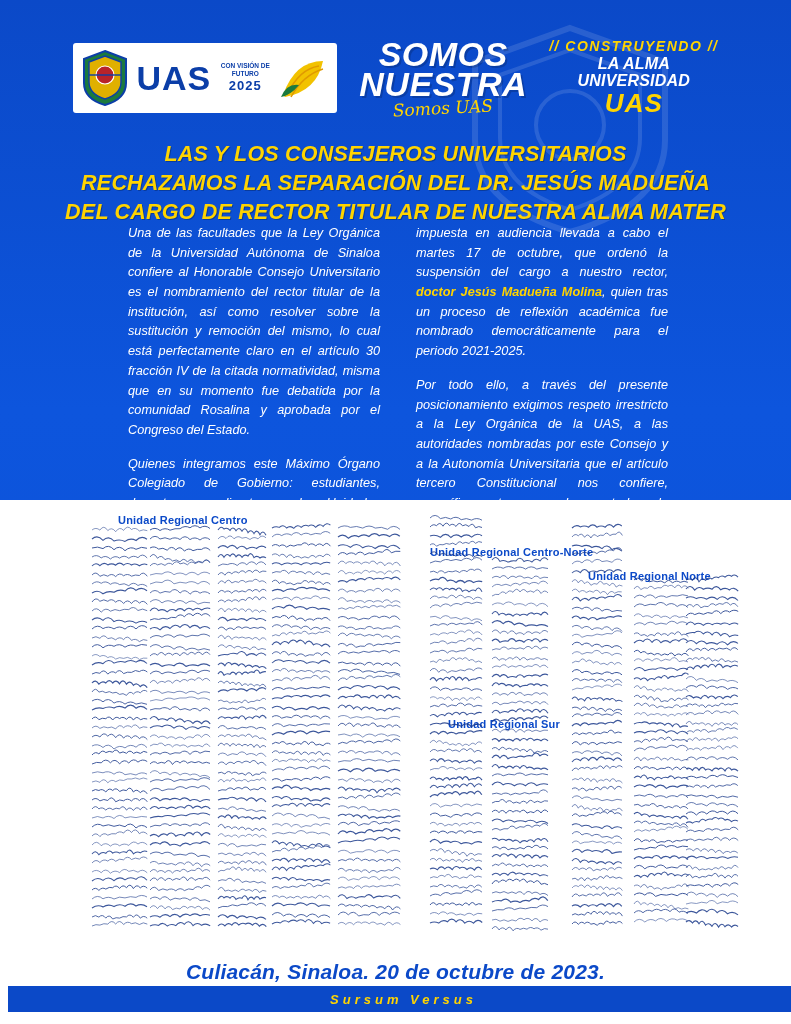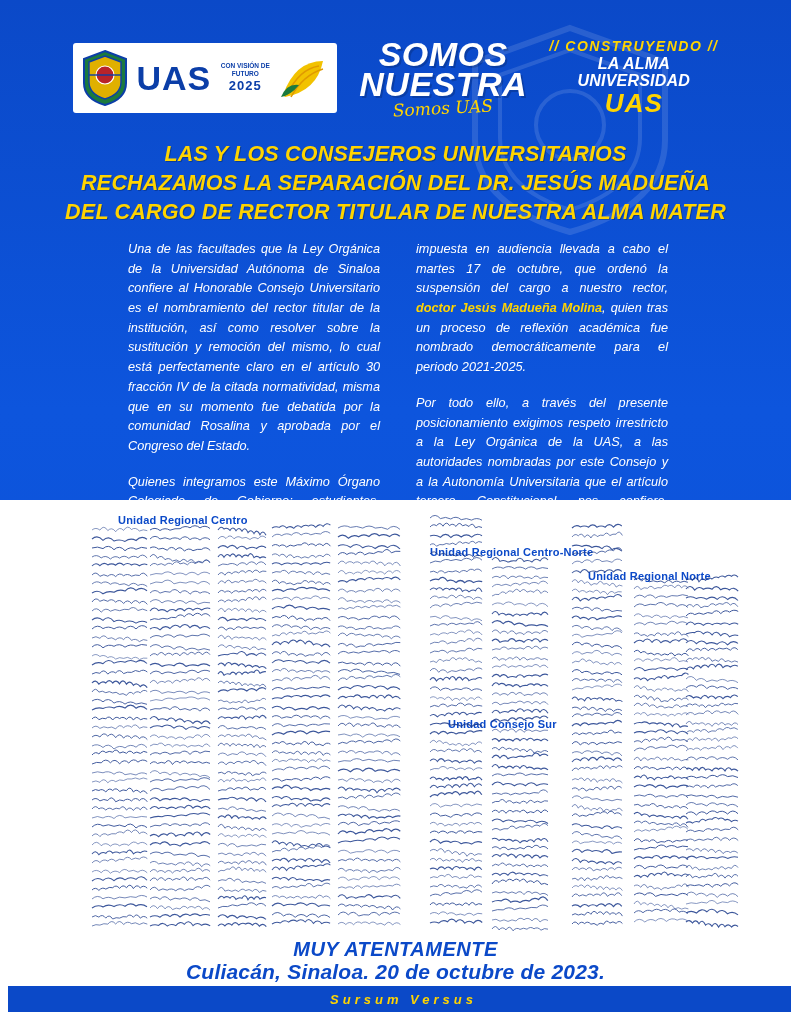--- a/index.html
+++ b/index.html
@@ -144,21 +144,20 @@
     gap: 36px;
   }
   .col { width: 252px; }
   .para {
     color: #ffffff;
     font-size: 12.7px;
     line-height: 1.55;
     text-align: justify;
     margin-bottom: 14px;
     font-style: italic;
-    margin-top: 16px;
   }
   .hl-yellow { color: #ffd400; font-weight: bold; }
   .hl-red { color: #e8342a; font-weight: bold; }
 
   
   .sign-area {
     position: absolute;
     top: 500px; left: 0;
     width: 791px;
     height: 524px;
@@ -266,21 +265,21 @@
         <div class="para"><span>impuesta en audiencia llevada a cabo el martes 17 de octubre, que ordenó la suspensión del cargo a nuestro rector, </span><span class="hl-yellow">doctor Jesús Madueña Molina</span><span>, quien tras un proceso de reflexión académica fue nombrado democráticamente para el periodo 2021-2025.</span></div>
         <div class="para"><span>Por todo ello, a través del presente posicionamiento exigimos respeto irrestricto a la Ley Orgánica de la UAS, a las autoridades nombradas por este Consejo y a la Autonomía Universitaria que el artículo tercero Constitucional nos confiere, específicamente en el apartado de autogobierno.</span></div>
       </div>
   </div>
 
   <div class="sign-area">
     <div id="sign-labels">
         <div class="sheet-label" style="left: 118px; top: 14px;">Unidad Regional Centro</div>
         <div class="sheet-label" style="left: 430px; top: 46px;">Unidad Regional Centro-Norte</div>
         <div class="sheet-label" style="left: 588px; top: 70px;">Unidad Regional Norte</div>
-        <div class="sheet-label" style="left: 448px; top: 218px;">Unidad Consejo Sur</div>
+        <div class="sheet-label" style="left: 448px; top: 218px;">Unidad Regional Sur</div>
       </div>
     <svg class="scribbles" viewBox="0 0 791 456" preserveAspectRatio="none">
       <g id="scribble-group" stroke="#1b3a8a" stroke-width="0.7" fill="none" opacity="0.85">
           <path d="M92 30 q3.9 -3.2 7.9 0.1 q3.9 -5.9 7.9 0.5 q3.9 -4.1 7.9 1.1 q3.9 -5.7 7.9 -1.3 q3.9 -6.0 7.9 -0.9 q3.9 -2.8 7.9 1.5 q3.9 -2.2 7.9 -0.3" stroke-width="0.62"></path>
           <path d="M92 39 q5.5 -4.7 11.0 1.3 q5.5 -5.2 11.0 0.7 q5.5 -2.3 11.0 0.4 q5.5 -4.0 11.0 -0.9 q5.5 -5.6 11.0 -1.3" stroke-width="1.08"></path>
           <path d="M92 48 q5.5 -2.1 11.0 0.6 q5.5 -5.0 11.0 1.1 q5.5 -5.3 11.0 1.0 q5.5 -5.0 11.0 -1.4 q5.5 -3.4 11.0 -1.0" stroke-width="1.00"></path>
           <path d="M92 57 q4.6 -3.2 9.2 0.9 q4.6 -3.3 9.2 1.1 q4.6 -4.2 9.2 -0.9 q4.6 -3.8 9.2 0.2 q4.6 -3.7 9.2 -0.6 q4.6 -5.4 9.2 0.3" stroke-width="0.81"></path>
           <path d="M92 66 q3.9 -4.3 7.9 -0.3 q3.9 -4.3 7.9 -0.8 q3.9 -2.3 7.9 0.3 q3.9 -4.1 7.9 -0.1 q3.9 -3.2 7.9 -0.1 q3.9 -2.3 7.9 0.8 q3.9 -2.8 7.9 -1.1" stroke-width="1.11"></path>
           <path d="M92 75 q3.9 -4.5 7.9 1.3 q3.9 -3.0 7.9 -0.1 q3.9 -3.6 7.9 0.4 q3.9 -4.7 7.9 -0.8 q3.9 -2.8 7.9 0.4 q3.9 -2.0 7.9 -0.7 q3.9 -5.1 7.9 0.8" stroke-width="0.86"></path>
           <path d="M92 84 q4.6 -4.0 9.2 -0.7 q4.6 -3.2 9.2 1.0 q4.6 -3.1 9.2 0.3 q4.6 -2.2 9.2 1.1 q4.6 -4.7 9.2 -0.2 q4.6 -2.7 9.2 1.0" stroke-width="0.77"></path>
@@ -710,19 +709,18 @@
           <path d="M686 377 q3.3 -5.6 6.5 0.9 q3.3 -3.2 6.5 0.1 q3.3 -2.6 6.5 -1.0 q3.3 -3.1 6.5 -1.1 q3.3 -5.6 6.5 1.0 q3.3 -4.0 6.5 1.2 q3.3 -5.1 6.5 -0.5 q3.3 -5.5 6.5 -1.3" stroke-width="0.86"></path>
           <path d="M686 386 q4.3 -2.1 8.7 -0.4 q4.3 -2.0 8.7 0.7 q4.3 -4.7 8.7 1.0 q4.3 -5.1 8.7 -1.0 q4.3 -5.2 8.7 -0.4 q4.3 -5.5 8.7 -1.4" stroke-width="0.96"></path>
           <path d="M686 395 q5.2 -5.9 10.4 -0.0 q5.2 -4.1 10.4 1.1 q5.2 -5.2 10.4 1.3 q5.2 -6.0 10.4 -1.2 q5.2 -5.4 10.4 0.5" stroke-width="0.71"></path>
           <path d="M686 404 q5.2 -2.1 10.4 -0.5 q5.2 -2.3 10.4 -0.5 q5.2 -5.5 10.4 0.7 q5.2 -3.1 10.4 -1.1 q5.2 -3.4 10.4 0.3" stroke-width="0.61"></path>
           <path d="M686 413 q5.2 -3.3 10.4 0.1 q5.2 -5.9 10.4 -1.3 q5.2 -5.5 10.4 0.8 q5.2 -4.8 10.4 1.2 q5.2 -3.3 10.4 1.1" stroke-width="1.17"></path>
           <path d="M686 422 q3.3 -3.2 6.5 1.0 q3.3 -4.5 6.5 0.7 q3.3 -5.5 6.5 1.4 q3.3 -3.3 6.5 1.2 q3.3 -5.9 6.5 0.8 q3.3 -5.4 6.5 -0.4 q3.3 -3.8 6.5 0.3 q3.3 -3.5 6.5 -0.5" stroke-width="1.15"></path>
         </g>
     </svg>
   </div>
 
-  <div class="footer-text muy">MUY ATENTAMENTE</div>
   <div class="footer-text culiacan">Culiacán, Sinaloa. 20 de octubre de 2023.</div>
 
   <div class="bottom-bar">
     <div class="sursum">Sursum Versus</div>
   </div>
 </div>
 
 </body></html>

